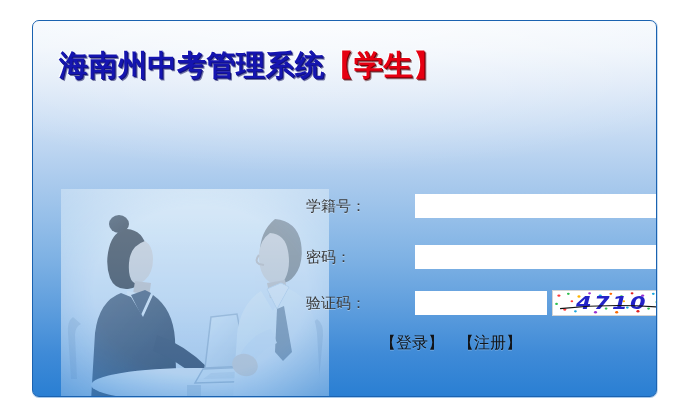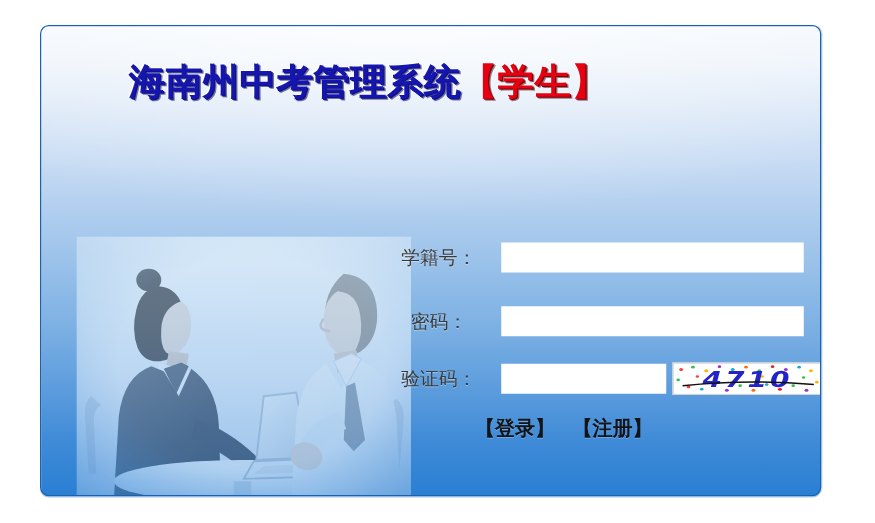--- a/index.html
+++ b/index.html
@@ -71,21 +71,20 @@
     font-size: 29px;
     font-weight: bold;
     letter-spacing: 0.5px;
   }
   .title-main {
     color: #1515b0;
     text-shadow:
        1px 1px 0 #12127f,
        2px 2px 0 rgba(10,10,90,0.55),
        -1px -1px 0 rgba(255,255,255,0.9);
-    margin-left: 44px;
   }
   .title-sub {
     color: #e60012;
     margin-left: 0;
     text-shadow:
        1px 1px 0 #7a0008,
        2px 2px 0 rgba(60,0,6,0.5),
        -1px -1px 0 rgba(255,255,255,0.85);
   }
 
@@ -110,22 +109,22 @@
     left: 0; top: 0;
     width: 100%; height: 100%;
   }
   .form-row {
     position: absolute;
     display: flex;
     align-items: center;
   }
   .form-label {
     width: 90px;
-    text-align: center;
-    padding-right: 5px;
+    text-align: left;
+    padding-right: 19px;
     font-size: 15px;
     color: #3a3a3a;
     font-family: "DejaVu Sans", "Liberation Sans", sans-serif;
     text-shadow: 0 1px 0 rgba(255,255,255,0.35);
     white-space: nowrap;
   }
   .form-input {
     border: 0;
     outline: 0;
     background: #ffffff;
@@ -165,21 +164,21 @@
     left: 273px;
     top: 312px;
     width: 290px;
     text-align: center;
   }
   #links-row-1 { white-space: nowrap; }
   #links-row-2 { margin-top: 6px; }
   .act-link {
     display: inline-block;
     font-size: 16px;
-    font-weight: bold;
+    font-weight: normal;
     color: #111418;
     text-decoration: none;
     cursor: pointer;
     font-family: "DejaVu Sans", "Liberation Sans", sans-serif;
     text-shadow: 0 1px 0 rgba(255,255,255,0.22);
   }
   #link-register { margin-left: 14px; }
 </style>
 </head>
 <body>

